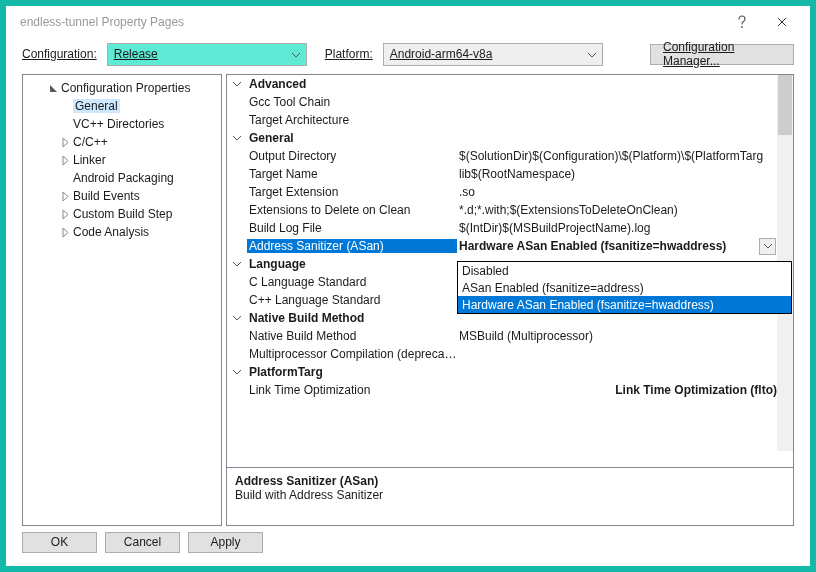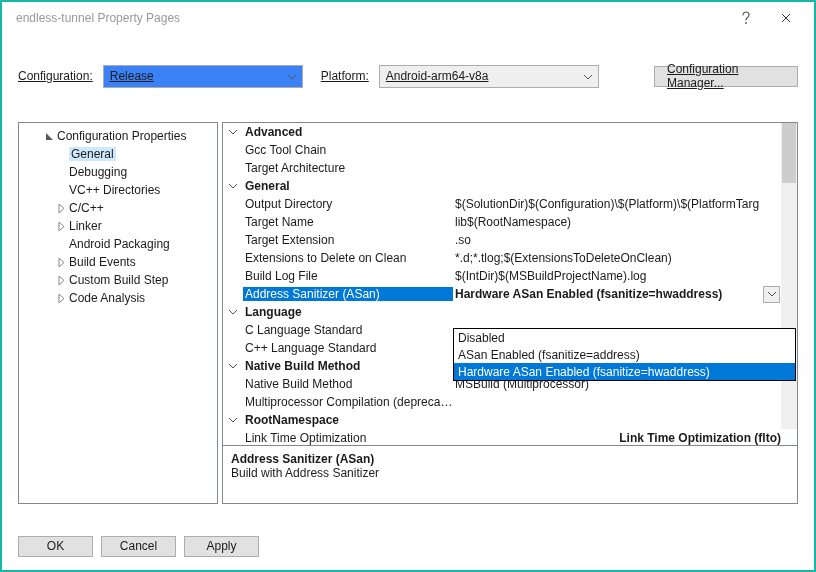--- a/index.html
+++ b/index.html
@@ -1,24 +1,24 @@
 <!DOCTYPE html>
 <html><head>
 <meta charset="utf-8">
 <style>
   * { box-sizing: border-box; margin: 0; padding: 0; }
   body { font-family: "Segoe UI", Tahoma, sans-serif; font-size: 12px; color: #1b1b1b; background: #fff; }
-  .dialog { width: 816px; height: 572px; border: 2px solid #14b8a6; position: relative; display: flex; flex-direction: column; gap: 26px; }
+  .dialog { width: 816px; height: 572px; border: 6px solid #14b8a6; position: relative; display: flex; flex-direction: column; }
   .titlebar { height: 32px; display: flex; align-items: center; padding: 0 8px; color: #999; font-size: 12px; }
   .titlebar .title { flex: 1; padding-left: 6px; }
   .titlebar .tb-btn { width: 40px; height: 28px; display: flex; align-items: center; justify-content: center; color: #555; }
   .titlebar .tb-btn svg { display: block; }
   .topbar { height: 32px; display: flex; align-items: center; padding: 0 16px; gap: 8px; text-decoration: underline; }
   .label { margin-right: 2px; }
-  .select { height: 23px; border: 1px solid #adadad; background: #3b82f6; display: flex; align-items: center; padding: 0 6px; position: relative; }
+  .select { height: 23px; border: 1px solid #adadad; background: #5eead4; display: flex; align-items: center; padding: 0 6px; position: relative; }
   .select .sel-text { flex: 1; }
   .select .chev { margin-left: 6px; color: #555; }
   .sel-config { width: 200px; }
   .sel-platform { width: 220px; background: #efefef; }
   .btn { height: 21px; border: 1px solid #adadad; background: #e1e1e1; padding: 0 12px; display: inline-flex; align-items: center; justify-content: center; cursor: default; }
   .content { flex: 1; display: flex; gap: 4px; padding: 4px 16px 0 16px; min-height: 0; }
   .tree { width: 200px; border: 1px solid #828790; padding: 4px 16px; overflow: auto; }
   .tree-item { display: flex; align-items: center; padding: 1px 4px 1px 6px; height: 18px; }
   .tree-item .exp { width: 16px; display: inline-flex; justify-content: center; color: #555; }
   .tree-item .exp svg { display: block; }
@@ -97,24 +97,20 @@
           </span>
         <span class="lbl">Configuration Properties</span>
       </div>
       <div id="tree-items">
           <div class="tree-item depth1 selected">
             <span class="exp"></span>
             <span class="lbl">General</span>
           </div>
           <div class="tree-item depth1">
             <span class="exp"></span>
-            <span class="lbl">Debugging</span>
-          </div>
-          <div class="tree-item depth1">
-            <span class="exp"></span>
             <span class="lbl">VC++ Directories</span>
           </div>
           <div class="tree-item depth1">
             <span class="exp">
               <svg width="9" height="9" viewBox="0 0 9 9">
                 <path d="M2 0l5 4.5L2 9z" fill="none" stroke="#888"></path>
               </svg>
             </span>
             <span class="lbl">C/C++</span>
           </div>
@@ -197,21 +193,21 @@
               <span class="valcol">lib$(RootNamespace)</span>
             </div>
             <div class="row">
               <span class="expcol"></span>
               <span class="propcol">Target Extension</span>
               <span class="valcol">.so</span>
             </div>
             <div class="row">
               <span class="expcol"></span>
               <span class="propcol">Extensions to Delete on Clean</span>
-              <span class="valcol">*.d;*.tlog;$(ExtensionsToDeleteOnClean)</span>
+              <span class="valcol">*.d;*.with;$(ExtensionsToDeleteOnClean)</span>
             </div>
             <div class="row">
               <span class="expcol"></span>
               <span class="propcol">Build Log File</span>
               <span class="valcol">$(IntDir)$(MSBuildProjectName).log</span>
             </div>
             <div class="row selrow">
               <span class="expcol"></span>
               <span class="propcol">Address Sanitizer (ASan)</span>
               <span class="valcol">
@@ -258,32 +254,32 @@
               <span class="expcol"></span>
               <span class="propcol">Multiprocessor Compilation (deprecated)</span>
               <span class="valcol"></span>
             </div>
             <div class="row cat">
               <span class="expcol">
                 <svg width="8" height="5" viewBox="0 0 8 5">
                   <path d="M0 0l4 4 4-4" stroke="#555" fill="none"></path>
                 </svg>
               </span>
-              <span class="propcol">RootNamespace</span>
+              <span class="propcol">PlatformTarg</span>
             </div>
             <div class="row">
               <span class="expcol"></span>
               <span class="propcol">Link Time Optimization</span>
               <span class="valcol bold">Link Time Optimization (flto)</span>
             </div>
           </div>
         <div class="scrollbar-v">
             <div class="thumb"></div>
           </div>
-        <div class="dropdown-list" id="ddl" style="left: 230px; right: 1px; top: 205px;">
+        <div class="dropdown-list" id="ddl" style="left: 230px; right: 1px; top: 186px;">
             <div class="opt">Disabled</div>
             <div class="opt">ASan Enabled (fsanitize=address)</div>
             <div class="opt highlight">Hardware ASan Enabled (fsanitize=hwaddress)</div>
           </div>
       </div>
       <div class="desc">
         <div class="desc-title">Address Sanitizer (ASan)</div>
         <div>Build with Address Sanitizer</div>
       </div>
     </div>

